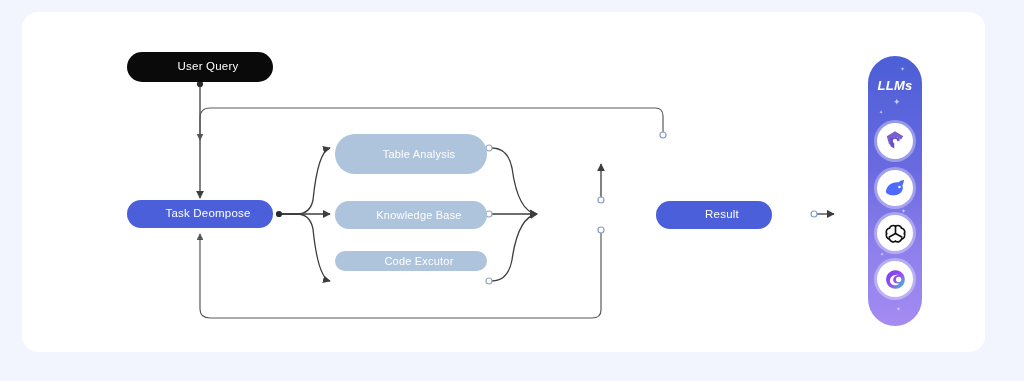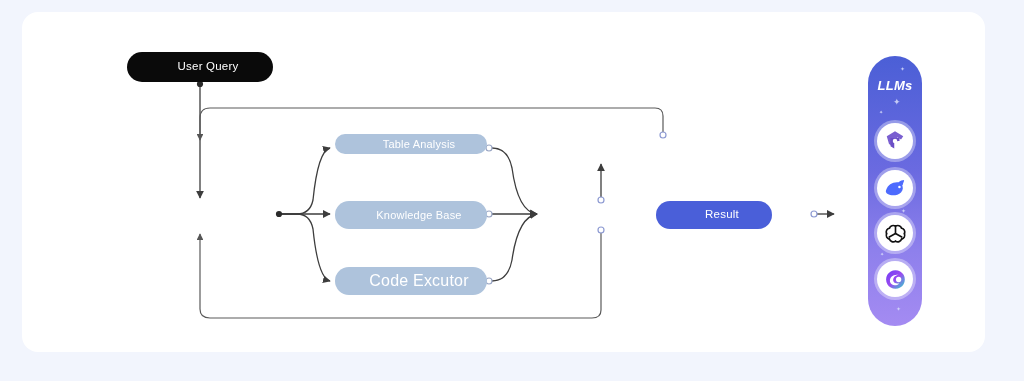--- a/index.html
+++ b/index.html
@@ -50,23 +50,23 @@
     white-space: nowrap;
     margin-left: 16px;
   }
   .n-dark   { background: #0a0a0a; }
   .n-blue   { background: #4a5fd9; }
   .n-steel  { background: #aec3dc; }
 
   
   #node-user-query   { left:127px; top:52px;  width:146px; height:30px; font-size:11.5px; }
   #node-task         { left:127px; top:200px; width:146px; height:28px; font-size:11.5px; }
-  #node-table        { left:335px; top:134px; width:152px; height:20px; font-size:11px; }
+  #node-table        { left:335px; top:134px; width:152px; height:40px; font-size:11px; }
   #node-knowledge    { left:335px; top:201px; width:152px; height:28px; font-size:11px;justify-content:center; }
-  #node-code         { left:335px; top:267px; width:152px; height:28px; font-size:16px; }
+  #node-code         { left:335px; top:251px; width:152px; height:20px; font-size:11px; }
   #node-memory       { left:542px; top:135px; width:270px; height:26px; font-size:11.5px; }
   #node-gather       { left:542px; top:201px; width:118px; height:28px; font-size:11.5px; }
   #node-result       { left:656px; top:201px; width:116px; height:28px; font-size:11.5px; }
 
   
   #llm-panel {
     position: absolute;
     left: 838px;
     top: 56px;
     width: 54px;
@@ -177,20 +177,23 @@
       <circle cx="601" cy="230" r="3.0" fill="#ffffff" stroke="#8d9ad2" stroke-width="1.2"></circle>
       <circle cx="661" cy="214" r="3.0" fill="#ffffff" stroke="#8d9ad2" stroke-width="1.2"></circle>
       <circle cx="814" cy="214" r="3.0" fill="#ffffff" stroke="#8d9ad2" stroke-width="1.2"></circle>
     </g>
   </svg>
 
   <div class="node n-dark" id="node-user-query">
     <span class="node-label">User Query</span>
   </div>
 
+  <div class="node n-blue" id="node-task">
+    <span class="node-label">Task Deompose</span>
+  </div>
 
   <div class="node n-steel" id="node-table">
     <span class="node-label">Table Analysis</span>
   </div>
 
   <div class="node n-steel" id="node-knowledge">
     <span class="node-label">Knowledge Base</span>
   </div>
 
   <div class="node n-steel" id="node-code">

